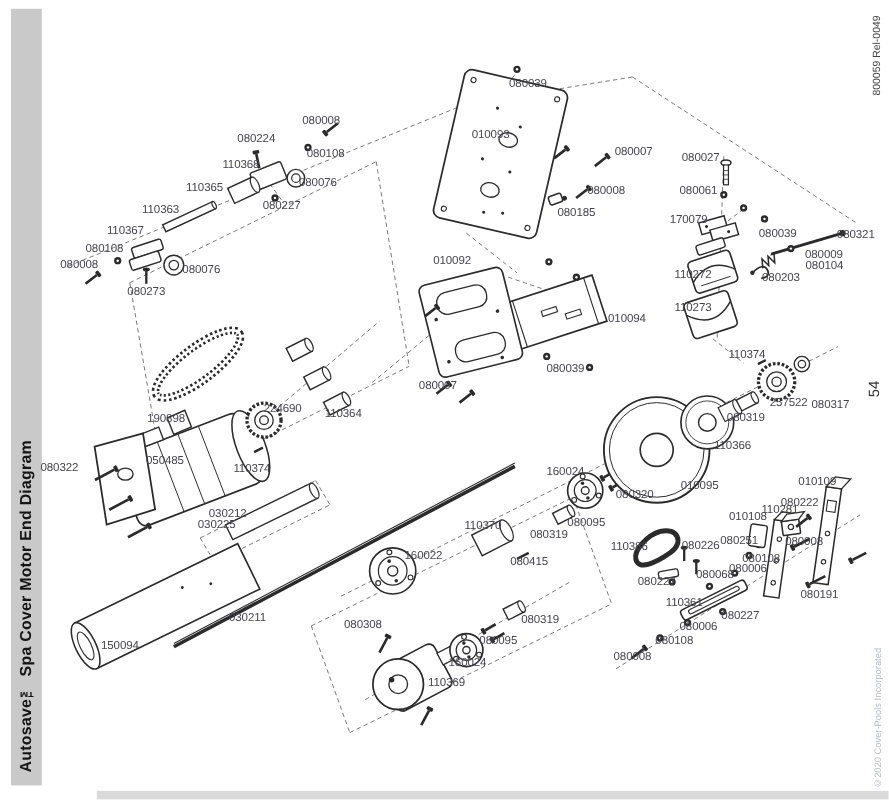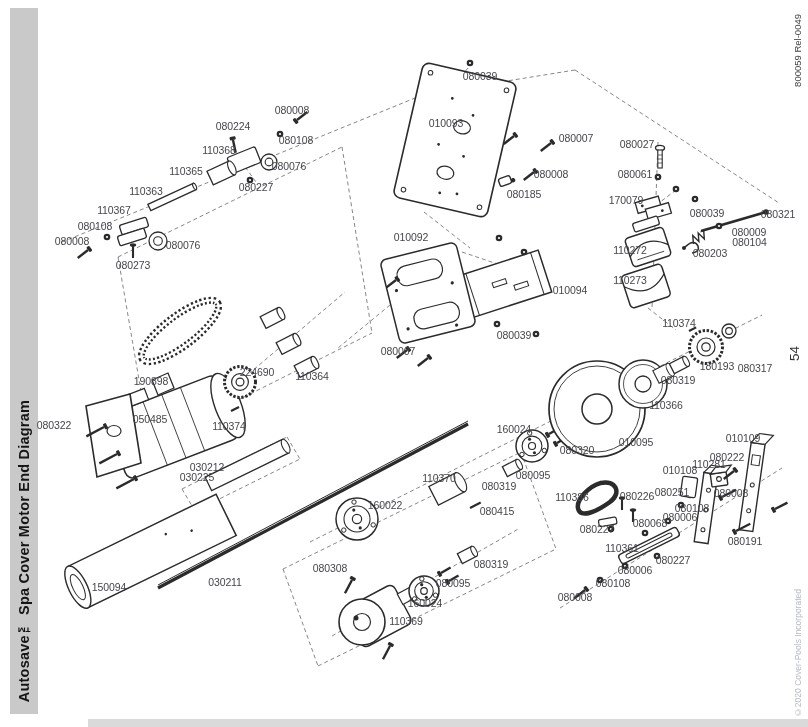--- a/index.html
+++ b/index.html
@@ -481,21 +481,21 @@
       <div class="label" style="left: 730px; top: 242px; padding-left: 39px;">080104</div>
       <div class="label" style="left: 710px; top: 253px;">080203</div>
       <div class="label" style="left: 630px; top: 250px;">110272</div>
       <div class="label" style="left: 630px; top: 280px; text-align: right;">110273</div>
       <div class="label" style="left: 411px; top: 237px;">010092</div>
       <div class="label" style="left: 570px; top: 290px;">010094</div>
       <div class="label" style="left: 514px; top: 335px;">080039</div>
       <div class="label" style="left: 398px; top: 351px;">080007</div>
       <div class="label" style="left: 679px; top: 323px;">110374</div>
       <div class="label" style="left: 755px; top: 352px; margin-top: 16px;">080317</div>
-      <div class="label" style="left: 717px; top: 366px;">180193</div>
+      <div class="label" style="left: 717px; top: 366px;">257522</div>
       <div class="label" style="left: 678px; top: 380px;">080319</div>
       <div class="label" style="left: 151px; top: 345px; margin-top: 36px;">190898</div>
       <div class="label" style="left: 257px; top: 372px;">224690</div>
       <div class="label" style="left: 312px; top: 376px;">110364</div>
       <div class="label" style="left: 666px; top: 405px;">110366</div>
       <div class="label" style="left: 150px; top: 419px; text-align: center;">050485</div>
       <div class="label" style="left: 54px; top: 425px;">080322</div>
       <div class="label" style="left: 229px; top: 426px;">110374</div>
       <div class="label" style="left: 514px; top: 429px;">160024</div>
       <div class="label" style="left: 636px; top: 442px;">010095</div>
@@ -507,28 +507,28 @@
       <div class="label" style="left: 197px; top: 477px;">030225</div>
       <div class="label" style="left: 680px; top: 470px;">010108</div>
       <div class="label" style="left: 533px; top: 475px;">080095</div>
       <div class="label" style="left: 439px; top: 478px;">110370</div>
       <div class="label" style="left: 499px; top: 486px;">080319</div>
       <div class="label" style="left: 572px; top: 497px;">110386</div>
       <div class="label" style="left: 637px; top: 496px;">080226</div>
       <div class="label" style="left: 672px; top: 492px;">080251</div>
       <div class="label" style="left: 731px; top: 493px;">080008</div>
       <div class="label" style="left: 385px; top: 505px;">160022</div>
-      <div class="label" style="left: 481px; top: 511px; margin-left: 16px;">080415</div>
+      <div class="label" style="left: 481px; top: 511px;">080415</div>
       <div class="label" style="left: 692px; top: 508px;">080108</div>
       <div class="label" style="left: 680px; top: 517px;">080006</div>
       <div class="label" style="left: 650px; top: 523px;">080068</div>
       <div class="label" style="left: 597px; top: 529px;">080227</div>
       <div class="label" style="left: 622px; top: 548px;">110361</div>
       <div class="label" style="left: 745px; top: 541px;">080191</div>
-      <div class="label" style="left: 225px; top: 562px; margin-top: 20px;">030211</div>
+      <div class="label" style="left: 225px; top: 562px;">030211</div>
       <div class="label" style="left: 330px; top: 568px;">080308</div>
       <div class="label" style="left: 491px; top: 564px;">080319</div>
       <div class="label" style="left: 673px; top: 560px;">080227</div>
       <div class="label" style="left: 635px; top: 570px;">080006</div>
       <div class="label" style="left: 109px; top: 587px;">150094</div>
       <div class="label" style="left: 453px; top: 583px;">080095</div>
       <div class="label" style="left: 613px; top: 583px;">080108</div>
       <div class="label" style="left: 575px; top: 597px;">080008</div>
       <div class="label" style="left: 425px; top: 603px;">160024</div>
       <div class="label" style="left: 406px; top: 621px;">110369</div>

